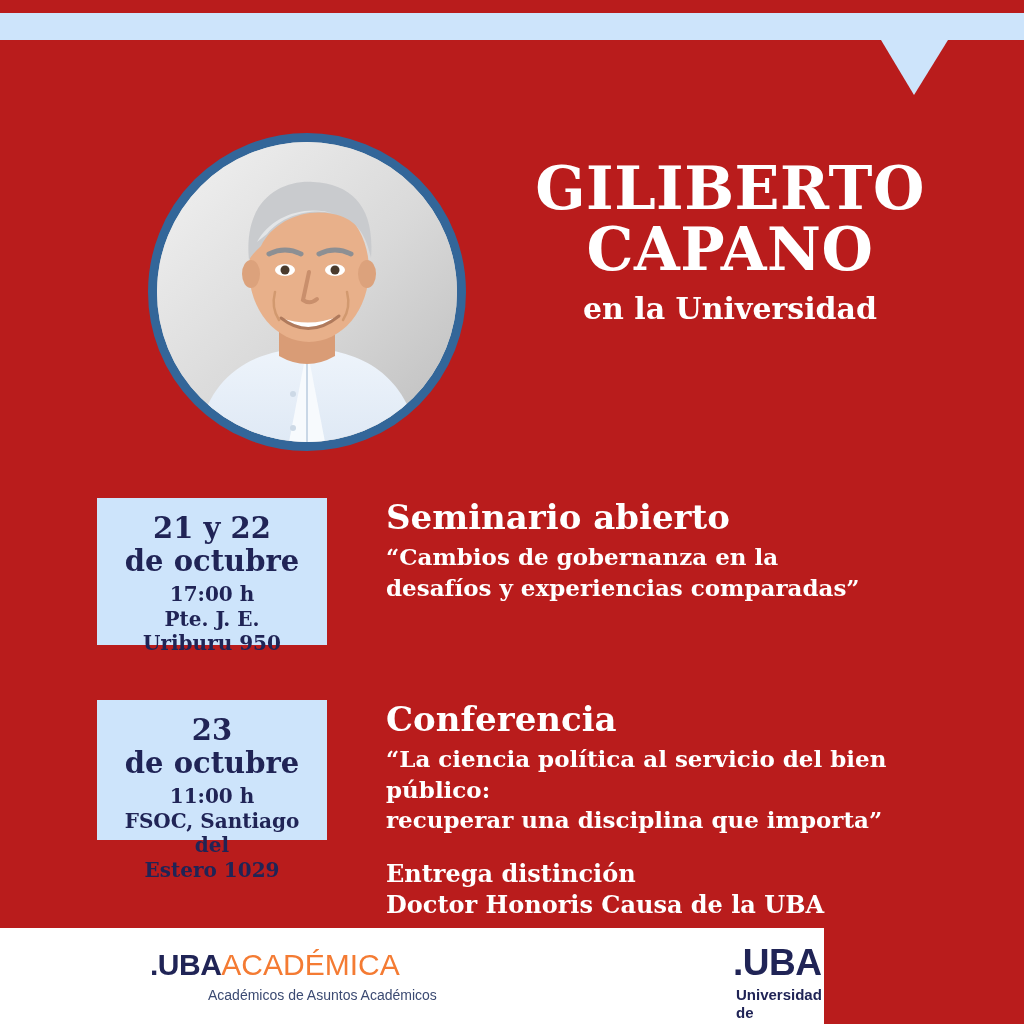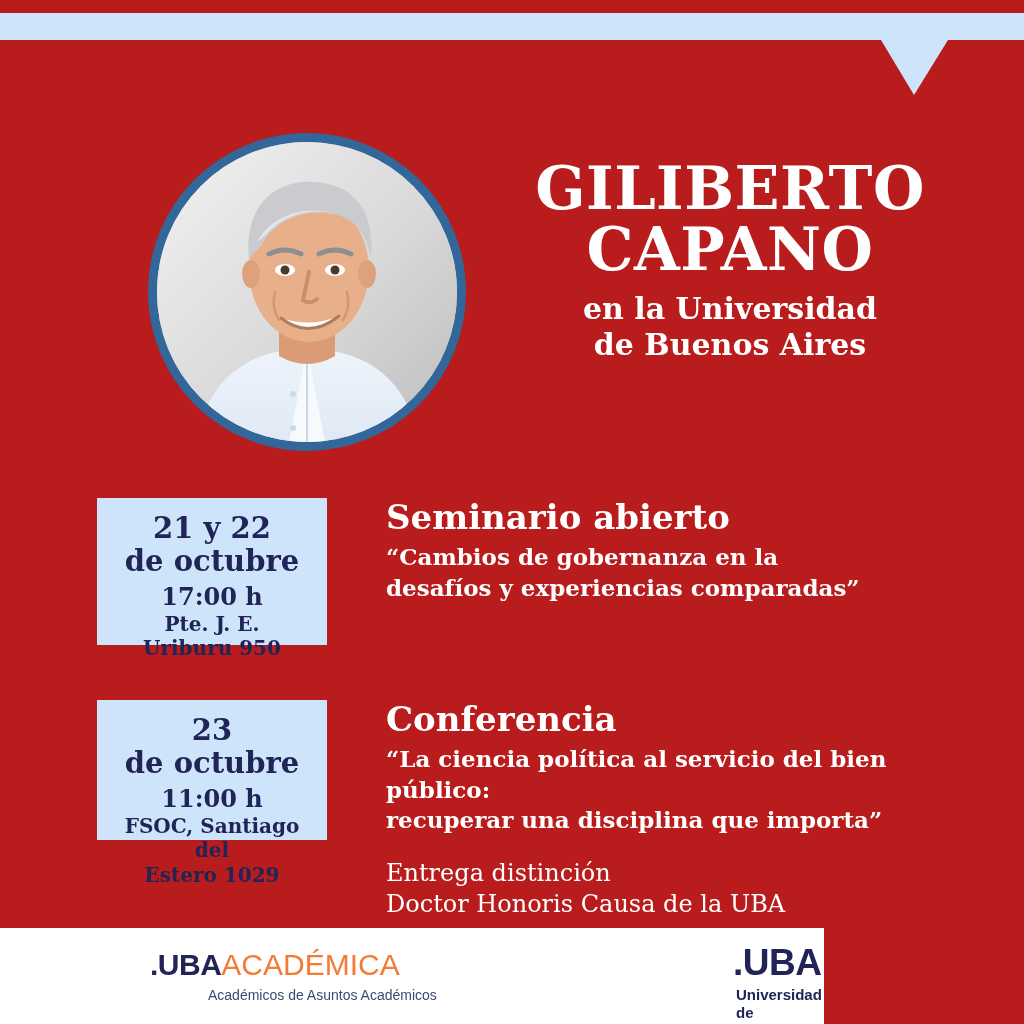--- a/index.html
+++ b/index.html
@@ -111,21 +111,21 @@
     font-weight: bold;
     line-height: 1.14;
   }
   .datebox .month {
     font-size: 29px;
     font-weight: bold;
     line-height: 1.14;
     margin-bottom: 4px;
   }
   .datebox .time {
-    font-size: 24px;
+    font-size: 20px;
     font-weight: bold;
     line-height: 1.25;
   }
   .datebox .place {
     font-size: 20px;
     font-weight: bold;
     line-height: 1.22;
   }
 
   .event-body {
@@ -141,21 +141,21 @@
     margin-bottom: 6px;
   }
   .event-subtitle {
     font-size: 23px;
     font-weight: bold;
     line-height: 1.33;
   }
   .event-extra {
     margin-top: 22px;
     font-size: 24px;
-    font-weight: normal;
+    font-weight: bold;
     line-height: 1.32;
   }
 
   
   .footer {
     position: absolute;
     left: 0;
     top: 928px;
     width: 824px;
     height: 96px;
@@ -264,21 +264,20 @@
       <path d="M118 150 Q114 166, 122 178" stroke="#d2996f" stroke-width="2.5" fill="none" stroke-linecap="round"></path>
       <path d="M190 150 Q194 166, 186 178" stroke="#d2996f" stroke-width="2.5" fill="none" stroke-linecap="round"></path>
     </svg>
   </div>
 
   <div class="headline">
     <div class="name-first">GILIBERTO</div>
     <div class="name-last">CAPANO</div>
     <div class="affiliation">
       <div>en la Universidad</div>
-      <div>de Buenos Aires</div>
     </div>
   </div>
 
   <div class="event event-1">
     <div class="datebox datebox-1">
       <div class="day">21 y 22</div>
       <div class="month">de octubre</div>
       <div class="time">17:00 h</div>
       <div class="place">Pte. J. E. Uriburu 950</div>
     </div>

